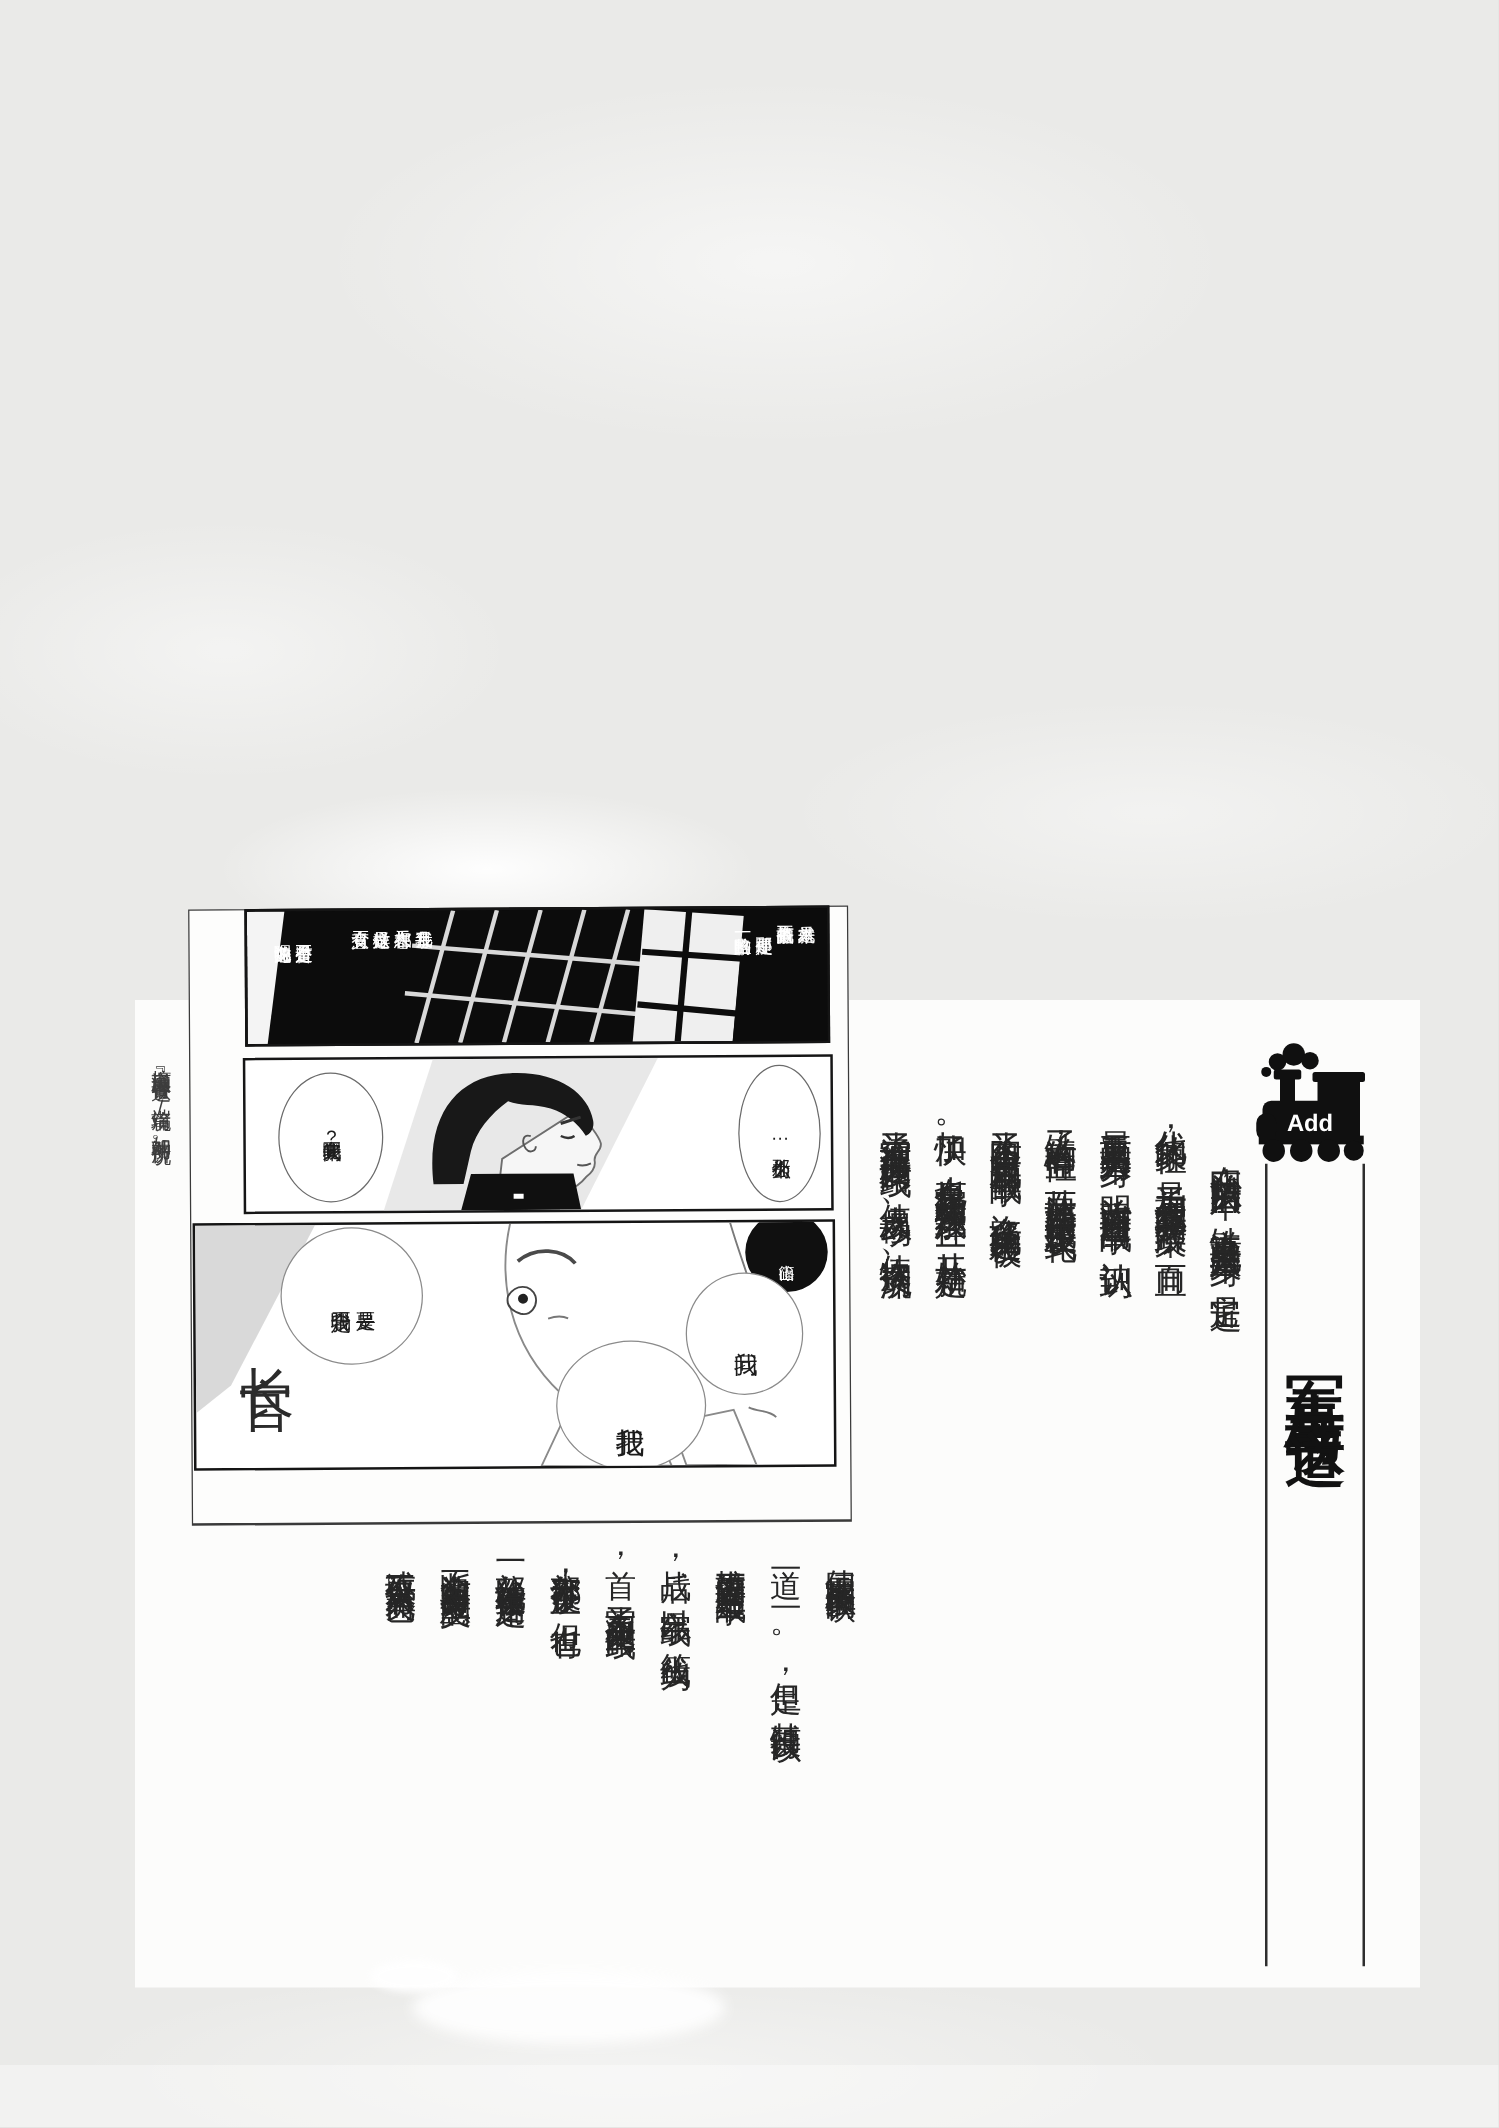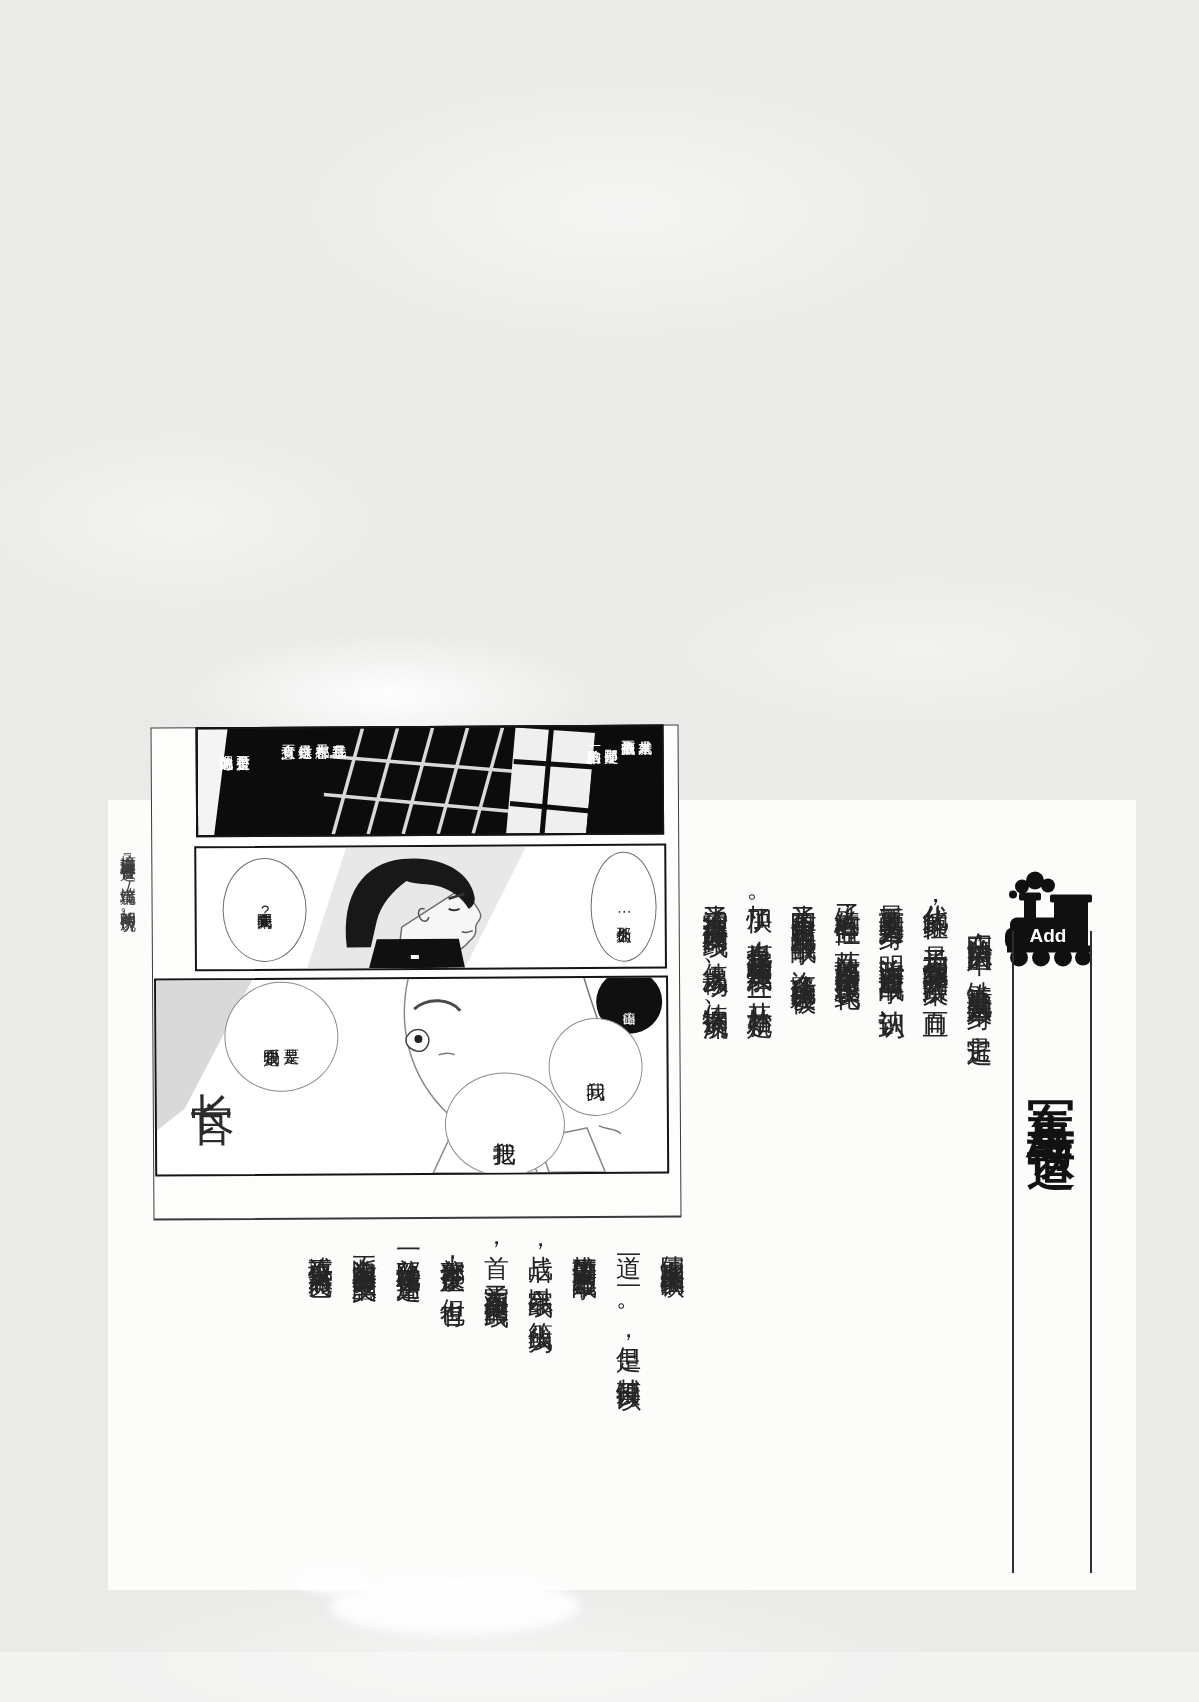--- a/index.html
+++ b/index.html
@@ -10,21 +10,21 @@
     background:
       radial-gradient(ellipse 300px 90px at 390px 695px, rgba(255,255,255,.95), rgba(255,255,255,0) 72%),
       radial-gradient(ellipse 520px 210px at 620px 210px, rgba(255,255,255,.55), rgba(255,255,255,0) 70%),
       radial-gradient(ellipse 330px 150px at 180px 520px, rgba(255,255,255,.45), rgba(255,255,255,0) 70%),
       radial-gradient(ellipse 420px 130px at 920px 650px, rgba(255,255,255,.40), rgba(255,255,255,0) 70%),
       radial-gradient(ellipse 600px 120px at 500px 1660px, rgba(255,255,255,.45), rgba(255,255,255,0) 75%);}
   .band-bottom{position:absolute;left:0;top:1652px;width:1199px;height:50px;background:rgba(255,255,255,.38);}
   
   .sheet{position:absolute;left:108px;top:800px;width:1028px;height:790px;background:#fcfcfb;}
   
-  .train-badge{position:absolute;left:996px;top:870px;width:100px;height:99px;}
+  .train-badge{position:absolute;left:996px;top:833px;width:100px;height:99px;}
   
   .rule{position:absolute;width:2px;background:#2e2e2e;top:931px;height:642px;}
   .rule-right{left:1090px;} .rule-left{left:1012px;}
   .title-v{position:absolute;left:1013px;top:1062px;width:76px;height:480px;
      writing-mode:vertical-rl;text-orientation:upright;line-height:76px;
      font-family:"Liberation Sans",sans-serif;font-weight:900;font-size:48px;letter-spacing:11px;color:#121212;}
   
   .cols{position:absolute;display:flex;flex-direction:row-reverse;}
   .vcol{width:44px;writing-mode:vertical-rl;text-orientation:upright;line-height:44px;
         font-family:"DejaVu Serif",serif;color:#262626;font-size:26px;letter-spacing:2.5px;}

